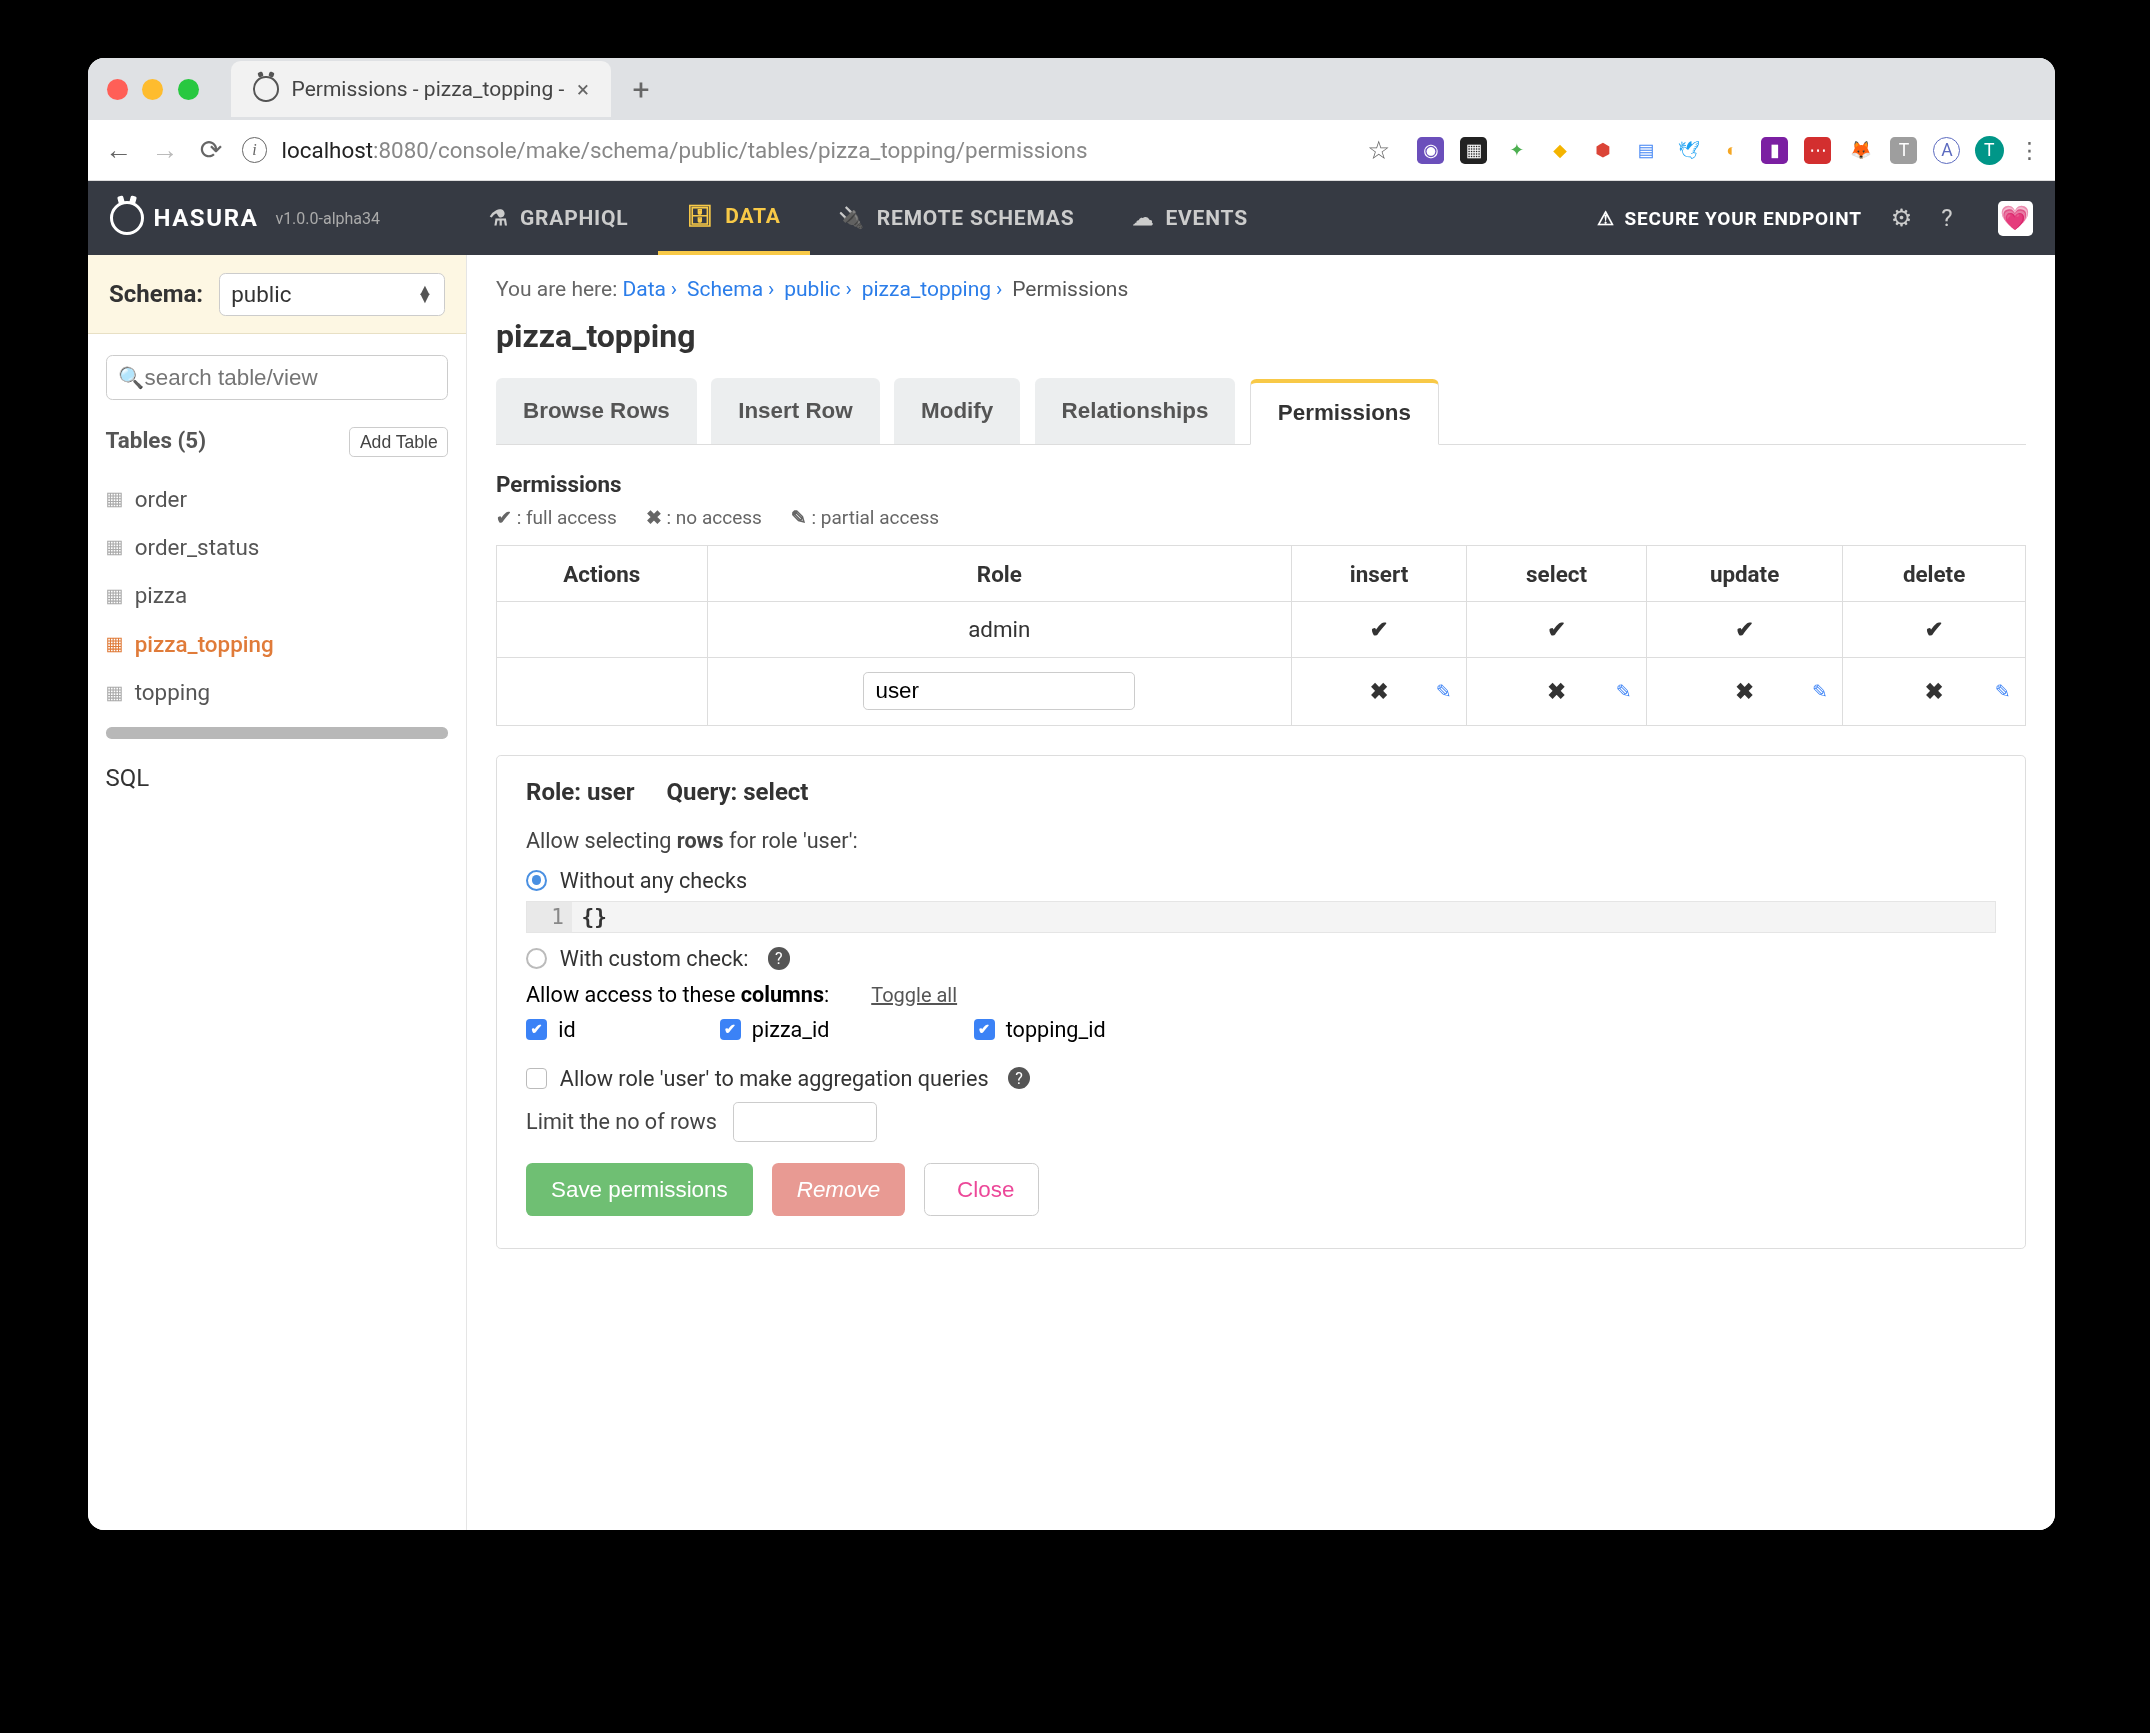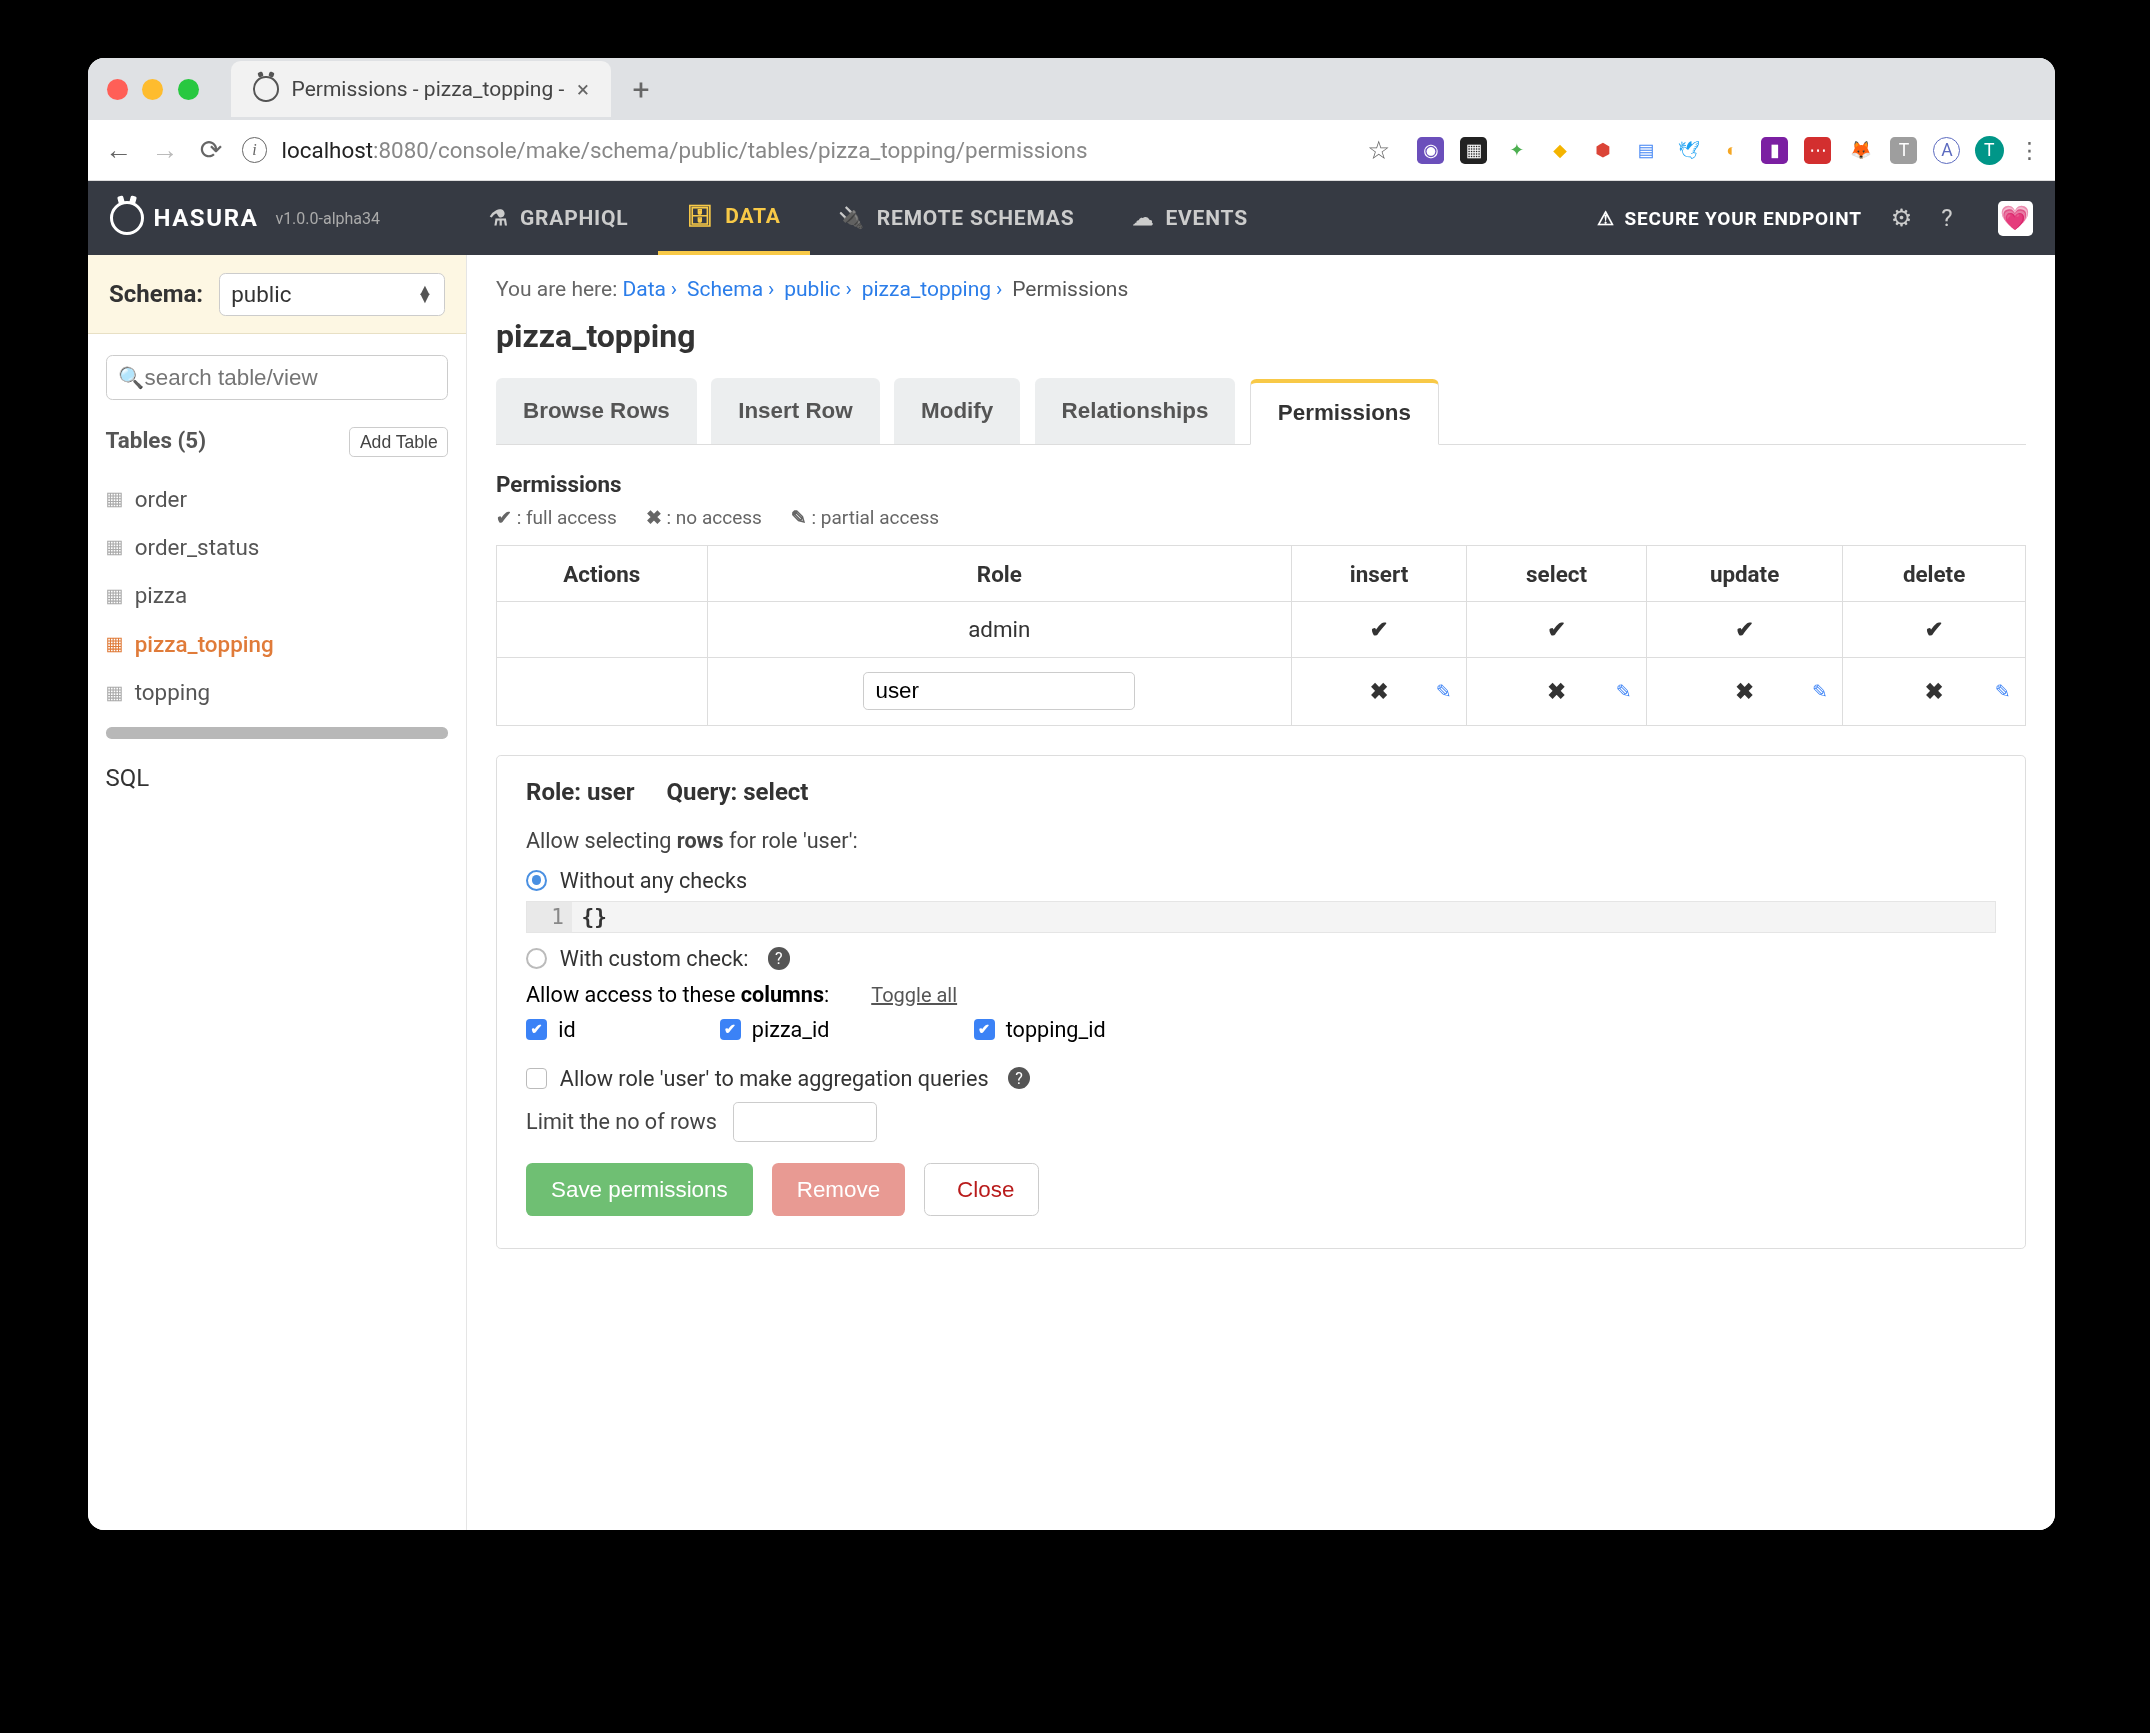--- a/index.html
+++ b/index.html
@@ -118,22 +118,22 @@
 .ck { display:flex; align-items:center; gap:11.2px; font-size:21.6px; }
 .ckbox { width:21px; height:21px; background:#3b82f6; border-radius:4px; display:inline-flex; align-items:center; justify-content:center; color:#fff; font-size:14.4px; font-weight:900; }
 .ckbox.off { background:#fff; border:1.6px solid #bbb; color:transparent; }
 
 .limit-row { display:flex; align-items:center; gap:16px; margin:11.2px 0 21px; font-size:21.6px; color:#444; }
 .limit-input { width:144px; height:40px; border:0.8px solid #ccc; border-radius:4.8px; }
 
 .btnrow { display:flex; gap:19px; }
 .btn { padding:12.8px 24px; border-radius:6.4px; font-size:22.4px; border:0.8px solid transparent; cursor:pointer; }
 .btn.save { background:#6fbf73; color:#fff; }
-.btn.remove { background:#e89a93; color:#fff; }
-.btn.close { background:#fff; border:0.8px solid #ccc; color:#b91c1c;padding-left:32px; }
+.btn.remove { background:#e89a93; color:#fff;font-style:italic; }
+.btn.close { background:#fff; border:0.8px solid #ccc; color:#ec4899;padding-left:32px; }
 </style>
 </head>
 <body>
 
 <div class="window">
 
   <div class="titlebar">
     <div class="traffic">
       <div class="dot red"></div>
       <div class="dot yellow"></div>

